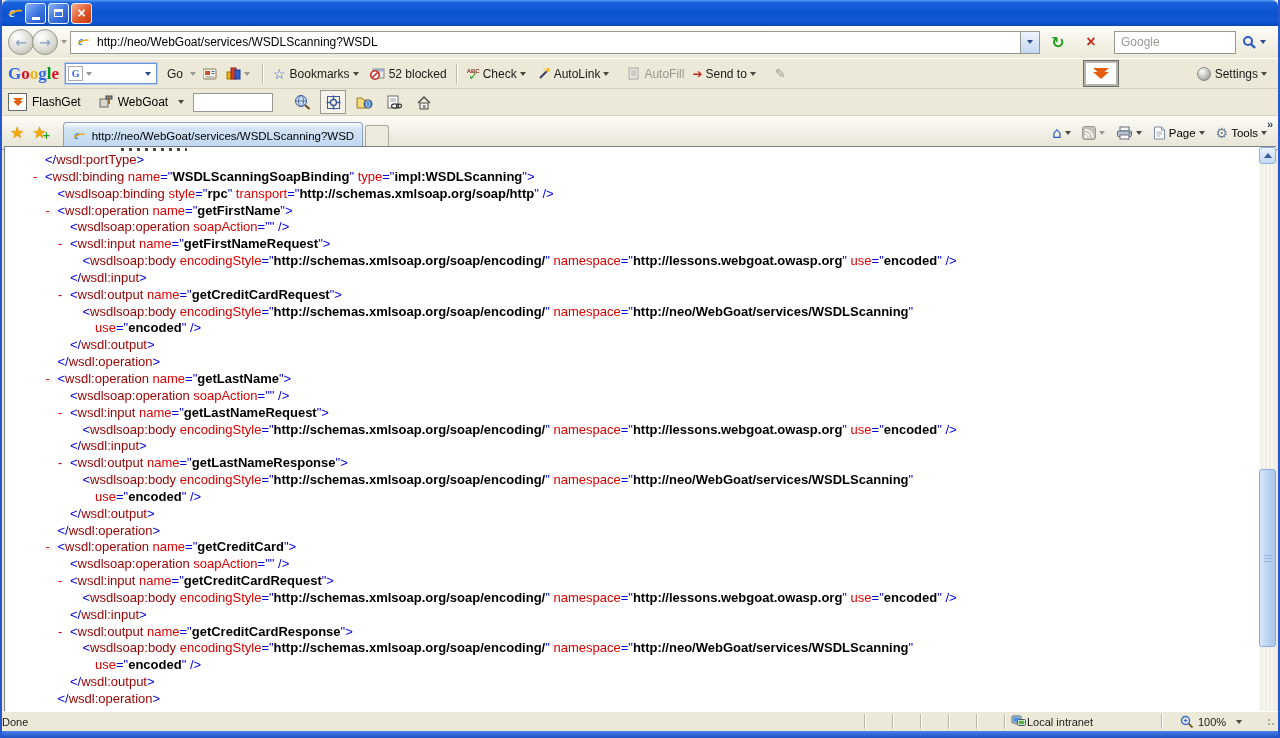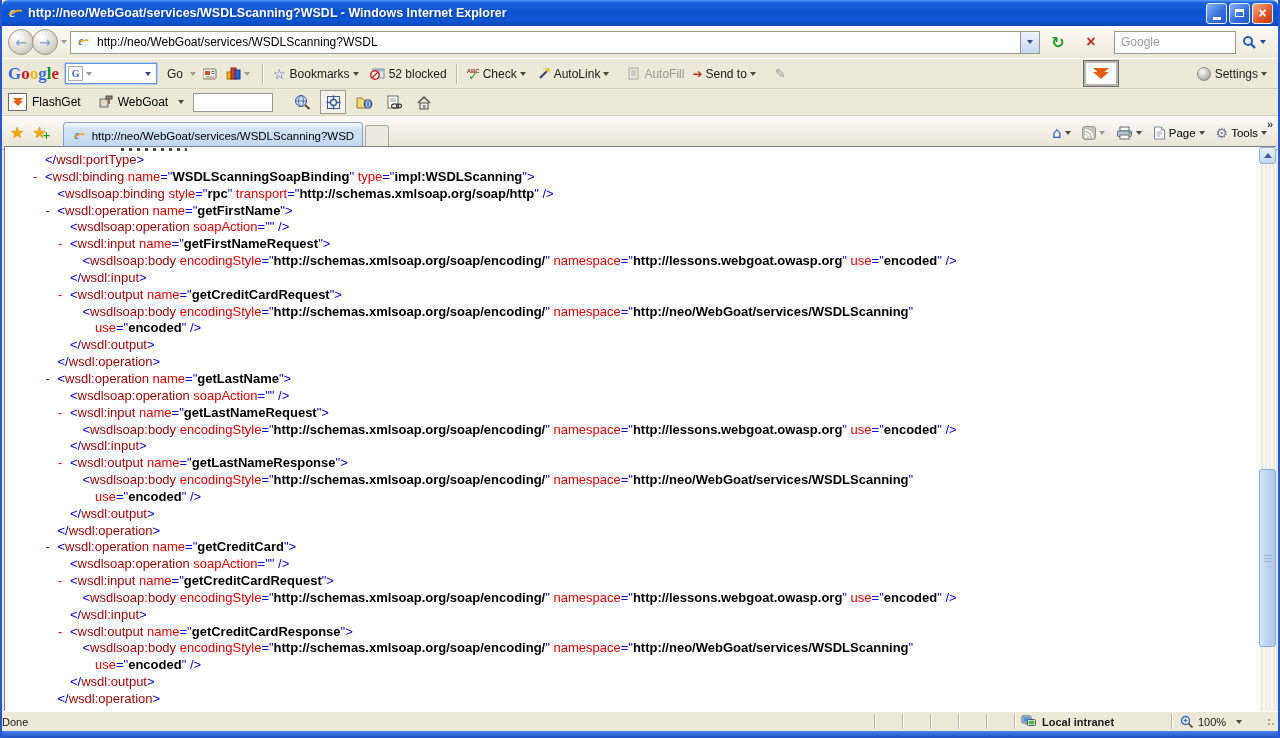--- a/index.html
+++ b/index.html
@@ -123,39 +123,38 @@
   .sb-thumb::after{content:"";position:absolute;left:4px;top:50%;width:8px;height:1px;
     box-shadow:0 -3px 0 #9ab4dc,0 0 0 #9ab4dc,0 3px 0 #9ab4dc;background:#9ab4dc;}
 
   
   .status{position:absolute;bottom:7px;left:0;right:0;height:19px;background:#ECE9D8;border-top:1px solid #fff;
     display:flex;align-items:center;font-size:11px;color:#1a1a1a;}
   .st-done{padding-left:0;flex:1;}
   .st-cell{height:15px;border-left:1px solid #bab6a2;box-shadow:inset 1px 0 0 #fff;display:flex;align-items:center;}
   .st-cell.empty{width:27px;}
   .st-cell.zone{width:150px;padding-left:6px;}
-  .st-cell.zoom{width:84px;padding-left:8px;cursor:pointer;}
-  .zone-label{margin-left:5px;font-weight:bold;}
+  .st-cell.zoom{width:84px;padding-left:18px;cursor:pointer;}
+  .zone-label{}
   .grip{width:14px;height:15px;position:relative;cursor:nwse-resize;}
   .grip::after{content:"";position:absolute;right:2px;bottom:2px;width:9px;height:9px;
     background:radial-gradient(circle at 2px 2px,#aaa 1px,transparent 1.2px),radial-gradient(circle at 6px 6px,#aaa 1px,transparent 1.2px),radial-gradient(circle at 2px 6px,#aaa 1px,transparent 1.2px) ;}
   .bottom-band{position:absolute;bottom:0;left:0;right:0;height:7px;background:linear-gradient(180deg,#4a80ec,#1e4fc0);}
   svg{display:block;}
 </style>
 </head>
 <body>
 
 <div id="window">
 
   <div class="titlebar">
     <span class="e-icon on-blue">
         <span class="e">e</span>
         <span class="ring"></span>
       </span>
-    <span class="title-text">http://neo/WebGoat/services/WSDLScanning?WSDL - Windows Internet Explorer</span>
     <span class="win-btn">
         <span class="glyph-min"></span>
       </span>
     <span class="win-btn">
         <span class="glyph-max"></span>
       </span>
     <span class="win-btn close">
         <span class="glyph-close">×</span>
       </span>
   </div>

